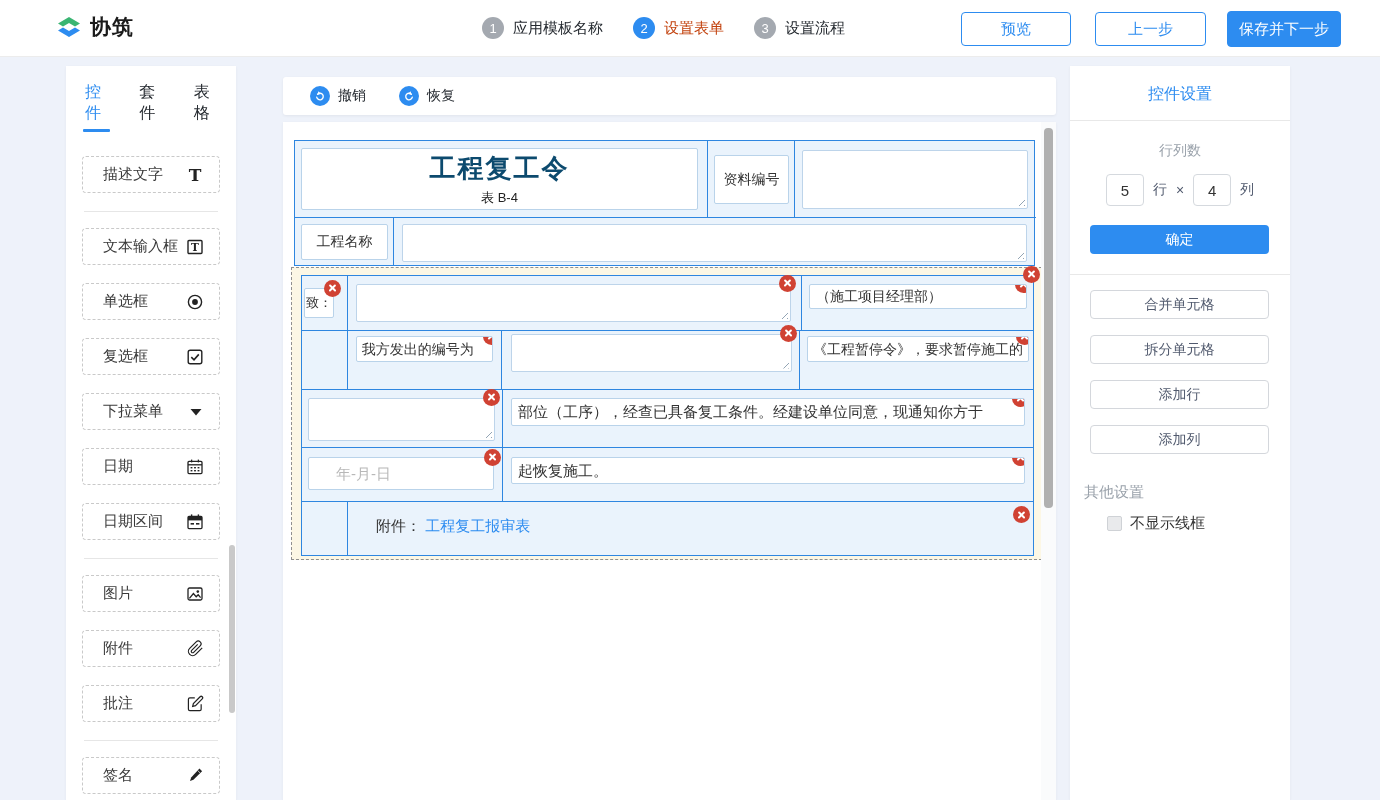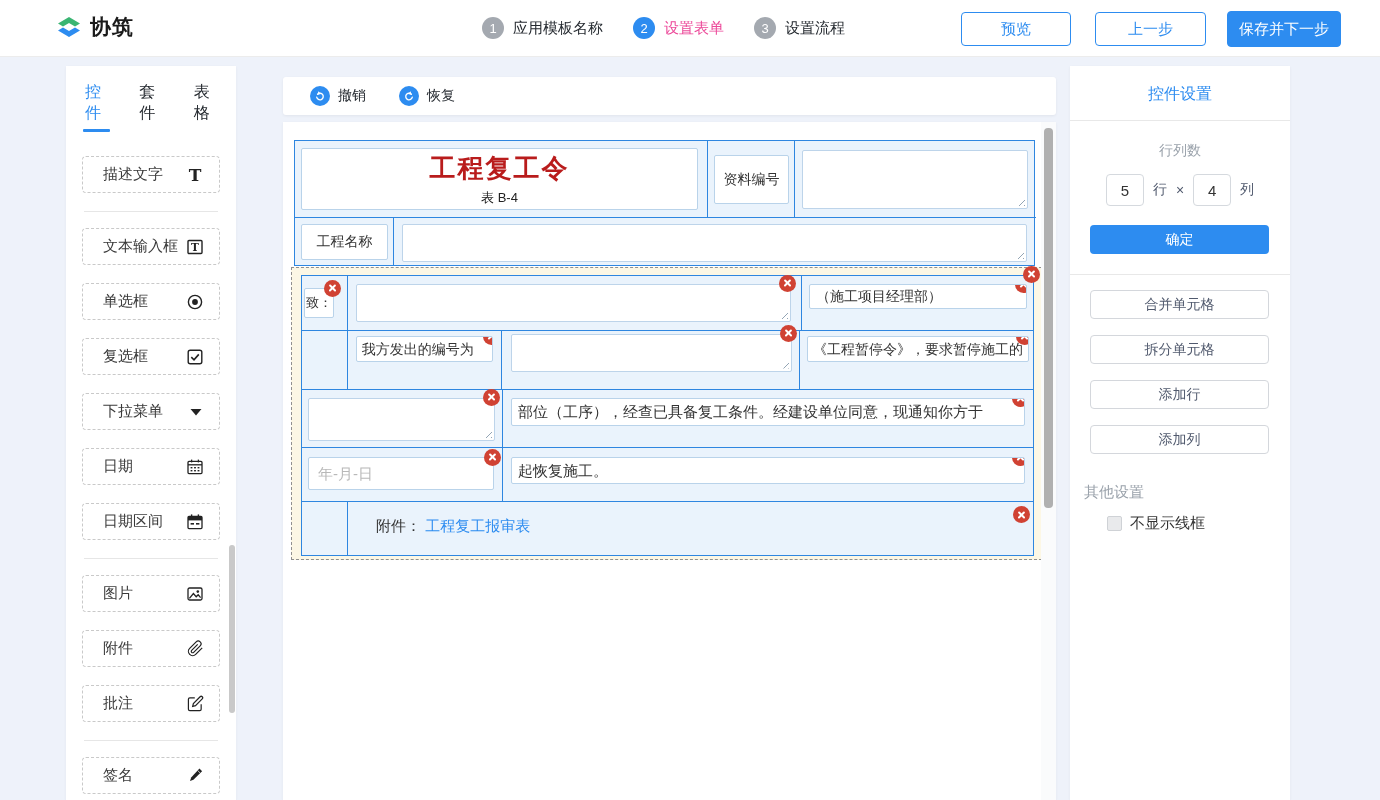--- a/index.html
+++ b/index.html
@@ -12,21 +12,21 @@
   .header { position:absolute; left:0; top:0; width:1380px; height:57px; background:#fff;
             border-bottom:1px solid #ececec; z-index:5; }
   .logo { position:absolute; left:55px; top:13px; display:flex; align-items:center; gap:7px; }
   .logo-text { font-size:21px; font-weight:bold; color:#1a1a1a; letter-spacing:1px; }
   .steps { position:absolute; left:482px; top:17px; display:flex; gap:30px; align-items:center; }
   .step { display:flex; align-items:center; gap:9px; }
   .step-circle { width:22px; height:22px; border-radius:50%; background:#a4a9b0; color:#fff;
                  font-size:13px; display:flex; align-items:center; justify-content:center; }
   .step.active .step-circle { background:#2d8cf0; }
   .step-label { font-size:15px; color:#24292f; }
-  .step.active .step-label { color:#ec4899; }
+  .step.active .step-label { color:#c2410c; }
   .hbtn { position:absolute; top:12px; height:34px; border-radius:4px; font-size:15px;
           display:flex; align-items:center; justify-content:center; cursor:pointer; }
   .hbtn.outline { background:#fff; border:1px solid #2d8cf0; color:#2d8cf0; }
   .hbtn.solid { background:#2d8cf0; border:1px solid #2d8cf0; color:#fff; top:11px; height:36px; }
   .btn-preview { left:961px; width:110px; }
   .btn-prev { left:1095px; width:111px; }
   .btn-save { left:1227px; width:114px; }
 
   
   .sidebar { position:absolute; left:66px; top:66px; width:170px; height:734px; background:#fff;
@@ -73,21 +73,21 @@
          background:#fff; border-radius:1px; }
   .del::before { transform:rotate(45deg); }
   .del::after { transform:rotate(-45deg); }
 
   
   .t1 { position:absolute; left:11px; top:18px; width:741px; height:126px; }
   .t1-cell { position:absolute; }
   .bR { border-right:1px solid #2e86e0; } .bB { border-bottom:1px solid #2e86e0; }
   .title-box { position:absolute; left:6px; top:7px; width:397px; height:62px; display:flex;
                flex-direction:column; align-items:center; justify-content:center; }
-  .form-title { font-size:26px; font-weight:bold; color:#b91c1c; letter-spacing:2px; }
+  .form-title { font-size:26px; font-weight:bold; color:#0c4a6e; letter-spacing:2px; }
   .form-subtitle { font-size:13px; color:#222; margin-top:3px; }
   .docno-box { position:absolute; left:6px; top:14px; width:75px; height:49px; display:flex;
                align-items:center; justify-content:center; font-size:14px; }
   .t1-ta1 { position:absolute; left:7px; top:9px; width:226px; height:59px; }
   .pname-box { position:absolute; left:6px; top:6px; width:87px; height:36px; display:flex;
                align-items:center; justify-content:center; font-size:14px; }
   .t1-ta2 { position:absolute; left:8px; top:6px; width:625px; height:38px; }
 
   
   .selection { position:absolute; left:8px; top:145px; width:751px; height:293px;
@@ -390,21 +390,21 @@
         <div class="t2-cell" style="flex:1;">
           <div class="wbox nowrap" style="height:28px;margin:8px 8px 0 8px;line-height:26px;padding:0 6px;">
             <span>部位（工序），经查已具备复工条件。经建设单位同意，现通知你方于</span>
             <span class="del" style="top:-9px;right:-5px;"></span>
           </div>
         </div>
       </div>
 
       <div class="t2-row" style="height:55px;">
         <div class="t2-cell bR" style="width:201px;">
-          <div class="wbox date-box" style="width:186px;height:33px;margin:9px 0 0 6px;line-height:31px;padding:0 9px;">
+          <div class="wbox date-box" style="width:186px;height:33px;margin:9px 0 0 6px;line-height:31px;padding:0 27px;">
             <span>年-月-日</span>
             <span class="del"></span>
           </div>
         </div>
         <div class="t2-cell" style="flex:1;">
           <div class="wbox nowrap" style="height:27px;margin:9px 8px 0 8px;line-height:25px;padding:0 6px;">
             <span>起恢复施工。</span>
             <span class="del" style="top:-9px;right:-5px;"></span>
           </div>
         </div>

